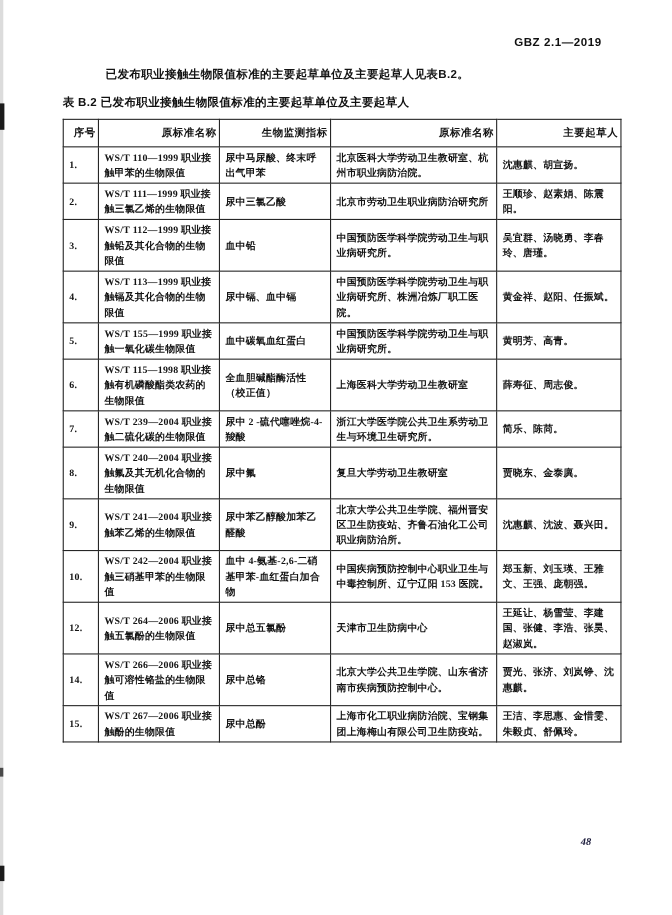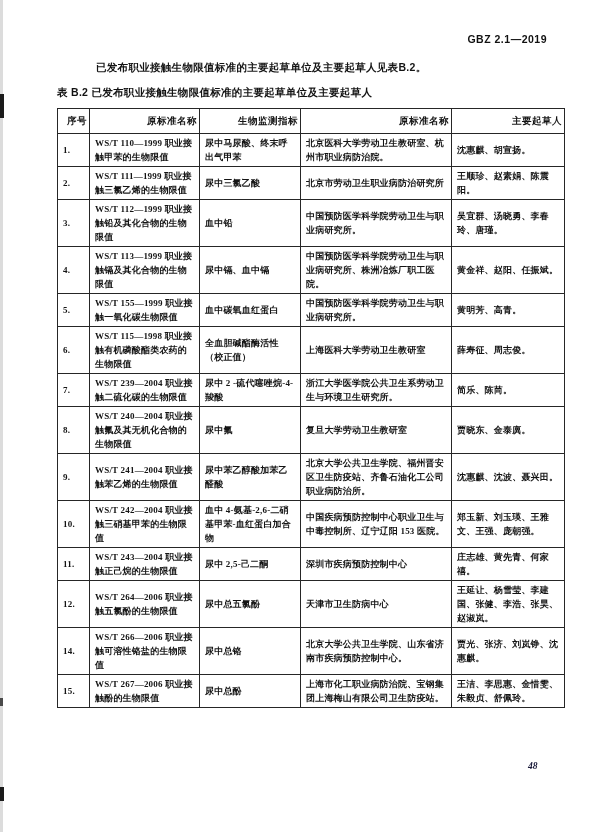--- a/index.html
+++ b/index.html
@@ -149,27 +149,20 @@
           <td class="col-drafters">沈惠麒、沈波、聂兴田。</td>
         </tr>
         <tr>
           <td class="col-no">10.</td>
           <td class="col-standard">WS/T 242—2004 职业接触三硝基甲苯的生物限值</td>
           <td class="col-indicator">血中 4-氨基-2,6-二硝基甲苯-血红蛋白加合物</td>
           <td class="col-org">中国疾病预防控制中心职业卫生与中毒控制所、辽宁辽阳 153 医院。</td>
           <td class="col-drafters">郑玉新、刘玉瑛、王雅文、王强、庞朝强。</td>
         </tr>
         <tr>
-          <td class="col-no">11.</td>
-          <td class="col-standard">WS/T 243—2004 职业接触正己烷的生物限值</td>
-          <td class="col-indicator">尿中 2,5-己二酮</td>
-          <td class="col-org">深圳市疾病预防控制中心</td>
-          <td class="col-drafters">庄志雄、黄先青、何家禧。</td>
-        </tr>
-        <tr>
           <td class="col-no">12.</td>
           <td class="col-standard">WS/T 264—2006 职业接触五氯酚的生物限值</td>
           <td class="col-indicator">尿中总五氯酚</td>
           <td class="col-org">天津市卫生防病中心</td>
           <td class="col-drafters">王延让、杨雪莹、李建国、张健、李浩、张昊、赵淑岚。</td>
         </tr>
         <tr>
           <td class="col-no">14.</td>
           <td class="col-standard">WS/T 266—2006 职业接触可溶性铬盐的生物限值</td>
           <td class="col-indicator">尿中总铬</td>

